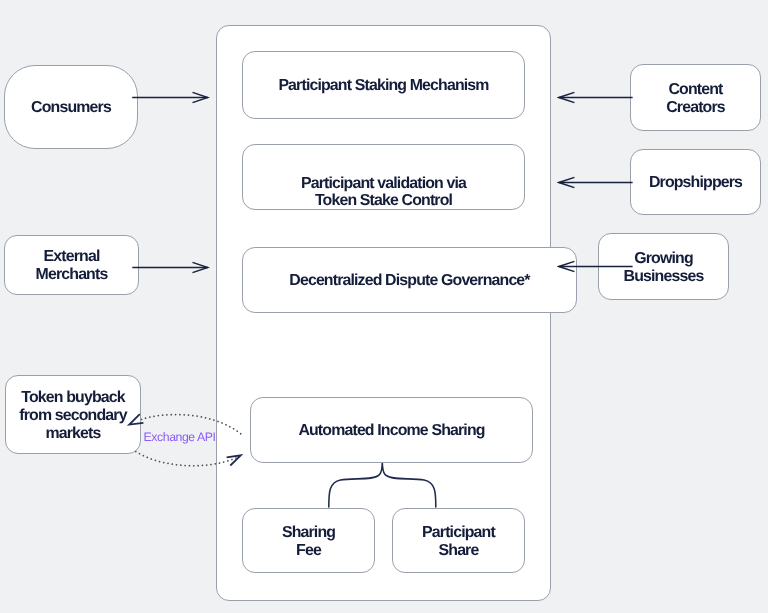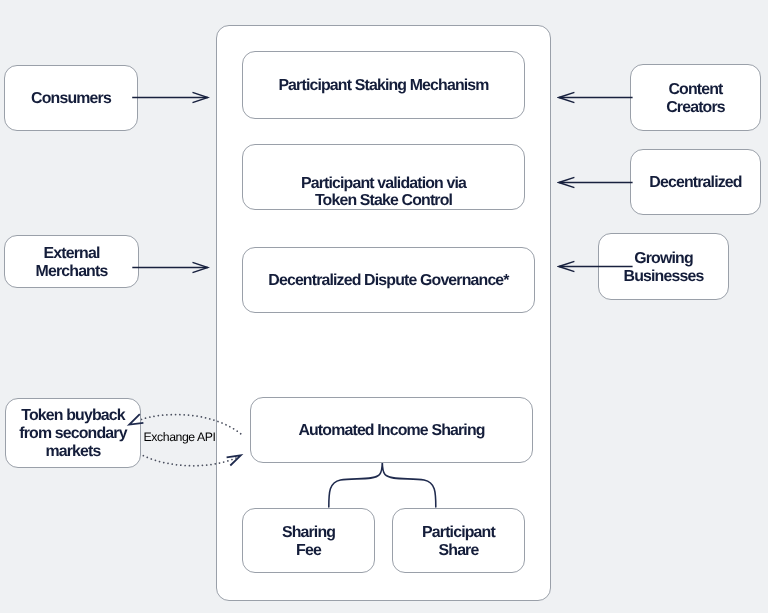--- a/index.html
+++ b/index.html
@@ -33,21 +33,21 @@
   }
   .panel{
     position:absolute;
     box-sizing:border-box;
     background:#ffffff;
     border:1px solid #9aa0a9;
     border-radius:13px;
   }
   .edge-label{
     position:absolute;
-    color:#000000;
+    color:#8b5cf6;
     font-size:12.3px;
     font-weight:400;
     white-space:nowrap;
     letter-spacing:-0.45px;
   }
 </style>
 </head>
 <body>
 
 <div id="stage">
@@ -56,35 +56,35 @@
 
   <svg class="layer" viewBox="0 0 768 613">
     <g fill="none" stroke="#4a4f5e" stroke-width="1.75" stroke-linecap="round" stroke-dasharray="0.01 4.3">
         <path d="M240.7,433.7 C210.2,410.0 160.6,412.1 140,420"></path>
         <path d="M132.3,449.1 C156.3,467.1 204.1,471.2 236,458"></path>
       </g>
     <path fill="none" stroke="#1f2a4d" stroke-width="1.55" stroke-linecap="round" stroke-linejoin="round" d="M328.8,507.0 C328.8,492.0 329.2,482.4 340.5,480.0 C352.5,477.5 374.5,480.9 379.6,474.6 C381.6,472.2 382.2,469.4 382.3,461.8 C382.4,469.4 383.0,472.2 385.0,474.6 C390.1,480.9 412.1,477.5 424.1,480.0 C435.4,482.4 435.8,492.0 435.8,507.0"></path>
   </svg>
 
   <div id="nodes">
-      <div class="node" style="left: 4px; top: 65px; width: 134px; height: 66px;"><span>Consumers</span></div>
-      <div class="node" style="left: 4px; top: 235px; width: 135px; height: 53px;"><span>External
+      <div class="node" style="left: 4px; top: 65px; width: 134px; height: 84px; border-radius: 31px;"><span>Consumers</span></div>
+      <div class="node" style="left: 4px; top: 235px; width: 135px; height: 60px;"><span>External
 Merchants</span></div>
-      <div class="node" style="left: 5px; top: 398px; width: 136px; height: 70px;"><span>Token buyback
+      <div class="node" style="left: 5px; top: 375px; width: 136px; height: 79px;"><span>Token buyback
 from secondary
 markets</span></div>
       <div class="node" style="left: 630px; top: 64px; width: 131px; height: 67px;"><span>Content
 Creators</span></div>
-      <div class="node" style="left: 630px; top: 149px; width: 131px; height: 66px;"><span>Decentralized</span></div>
+      <div class="node" style="left: 630px; top: 149px; width: 131px; height: 66px;"><span>Dropshippers</span></div>
       <div class="node" style="left: 598px; top: 233px; width: 131px; height: 67px;"><span>Growing
 Businesses</span></div>
       <div class="node" style="left: 242px; top: 51px; width: 283px; height: 68px;"><span>Participant Staking Mechanism</span></div>
       <div class="node" style="left: 242px; top: 144px; width: 283px; height: 66px; align-items: flex-end;"><span>Participant validation via
 Token Stake Control</span></div>
-      <div class="node" style="left: 242px; top: 247px; width: 293px; height: 66px;"><span>Decentralized Dispute Governance*</span></div>
+      <div class="node" style="left: 242px; top: 247px; width: 335px; height: 66px;"><span>Decentralized Dispute Governance*</span></div>
       <div class="node" style="left: 242px; top: 397px; width: 283px; height: 66px; margin-left: 8px;"><span>Automated Income Sharing</span></div>
       <div class="node" style="left: 242px; top: 508px; width: 133px; height: 65px;"><span>Sharing
 Fee</span></div>
       <div class="node" style="left: 392px; top: 508px; width: 133px; height: 65px;"><span>Participant
 Share</span></div>
     </div>
 
   <div id="edge-labels">
       <div class="edge-label" style="left: 143.6px; top: 430.2px;">Exchange API</div>
     </div>

